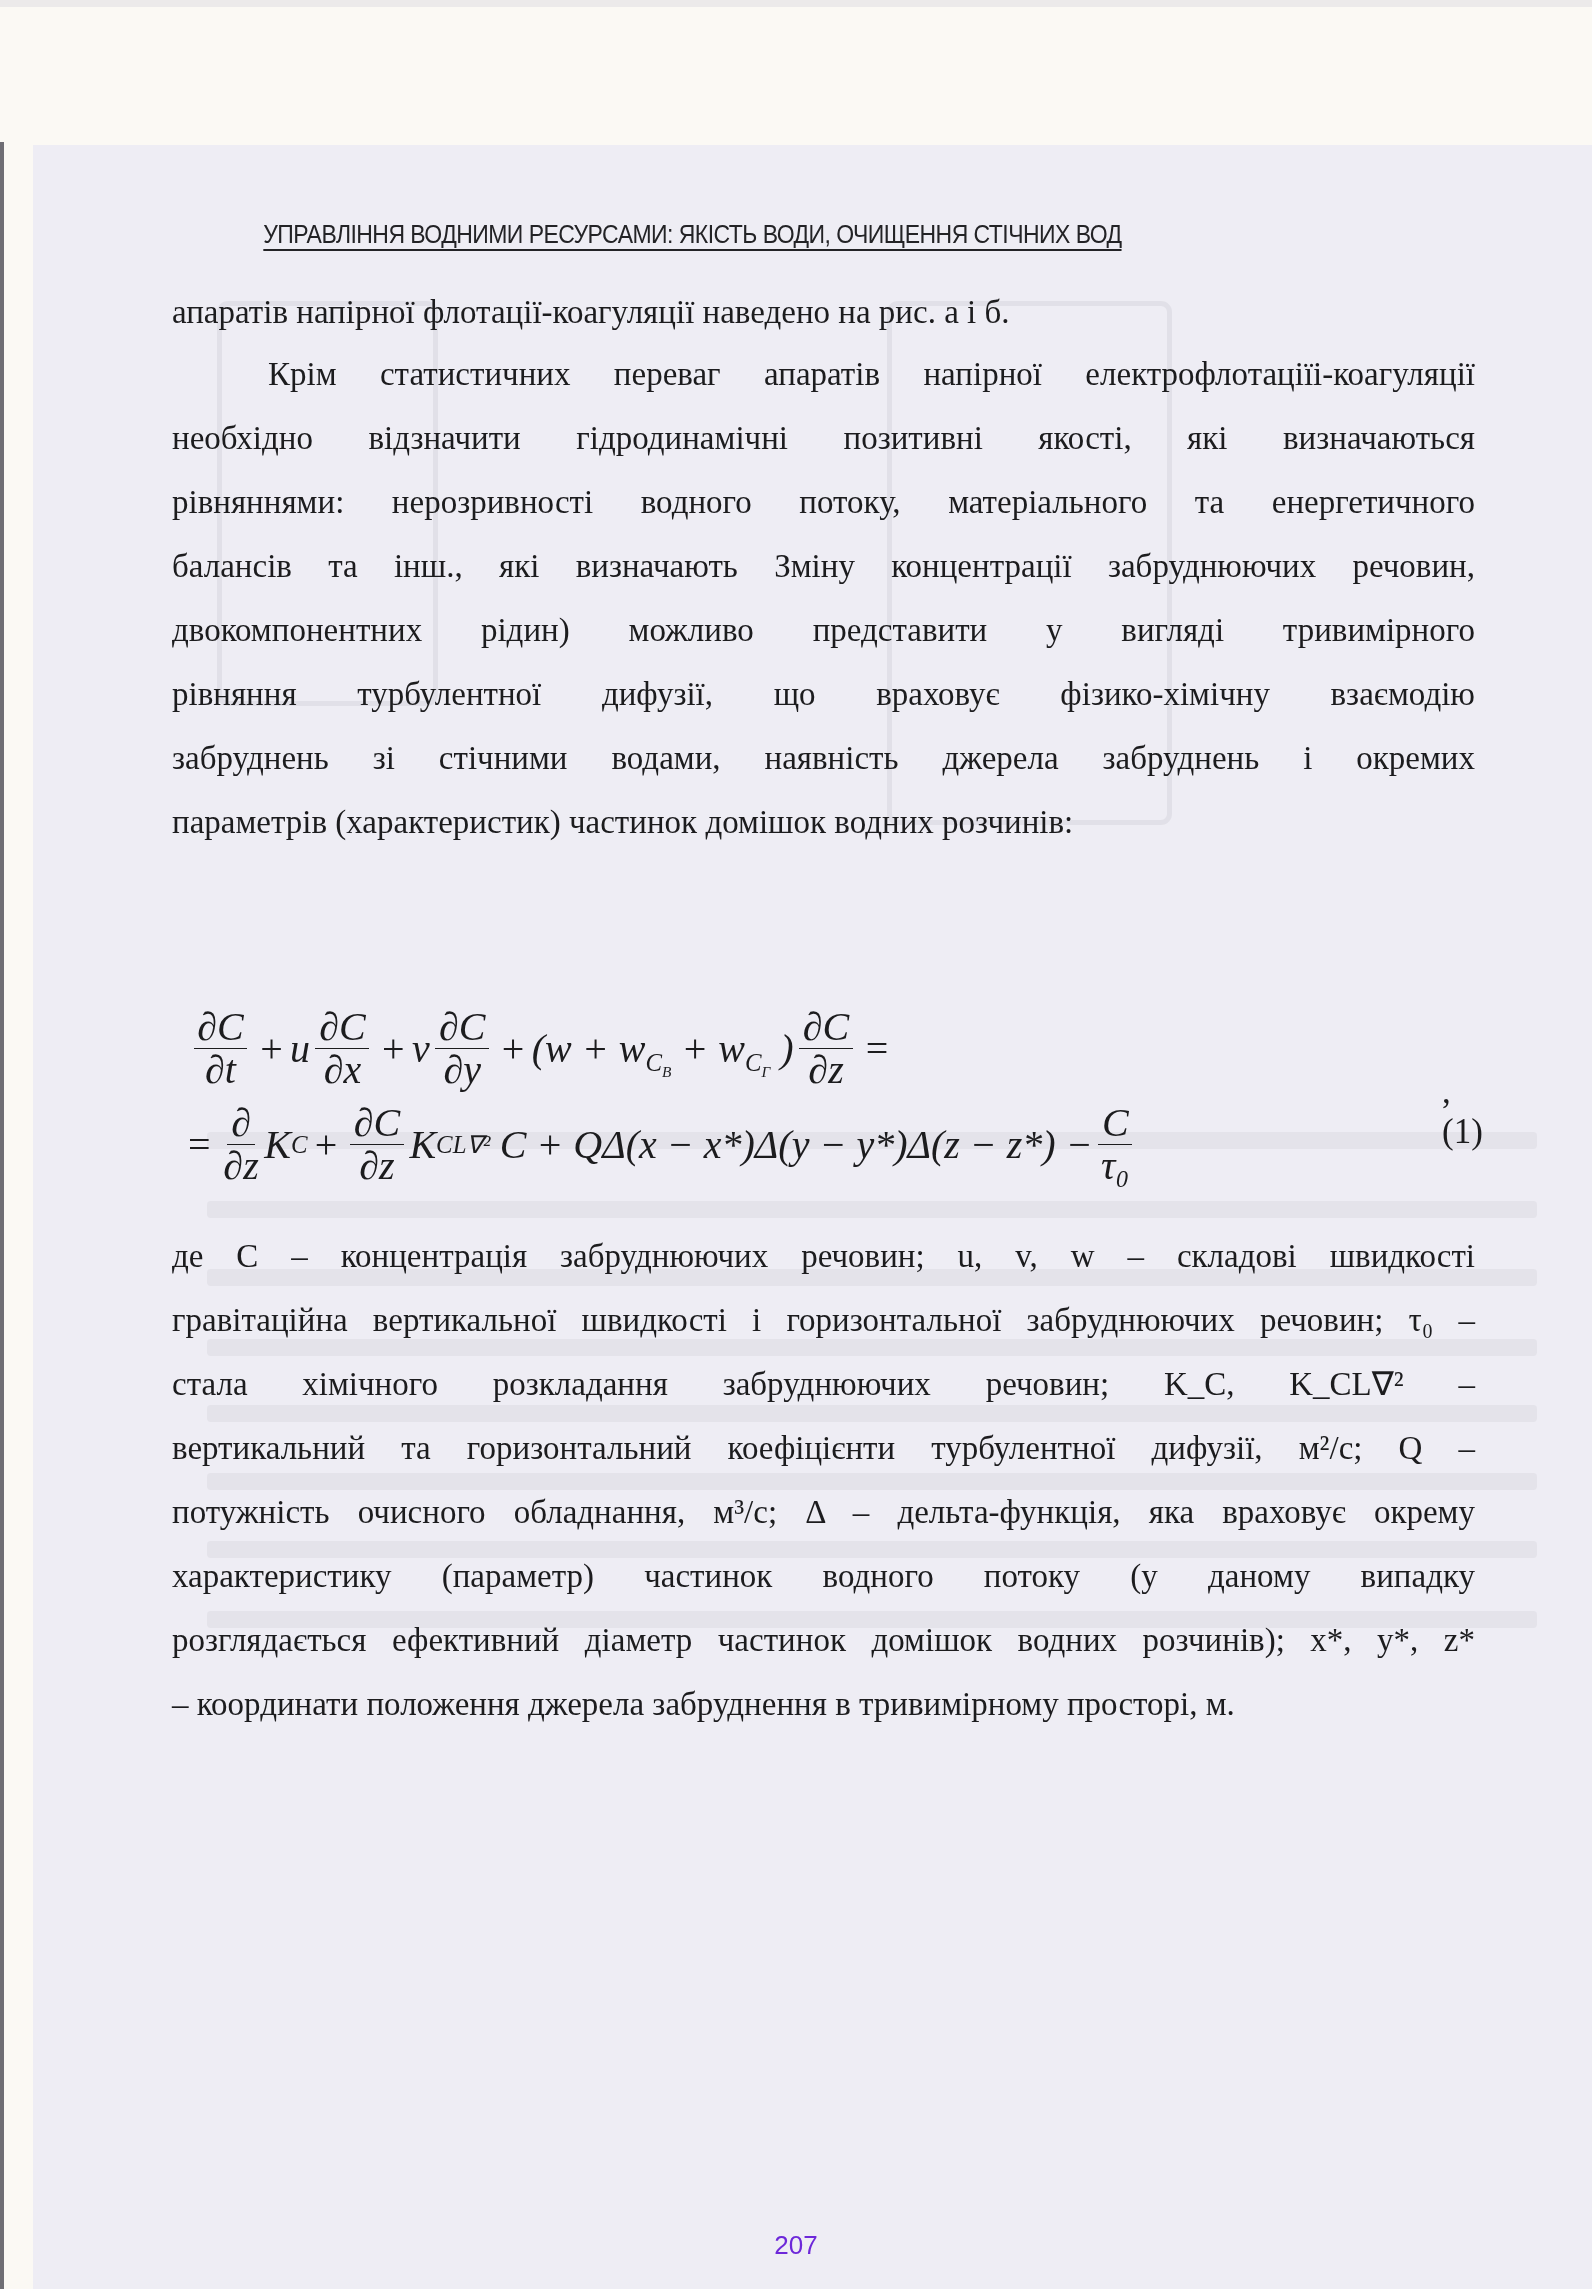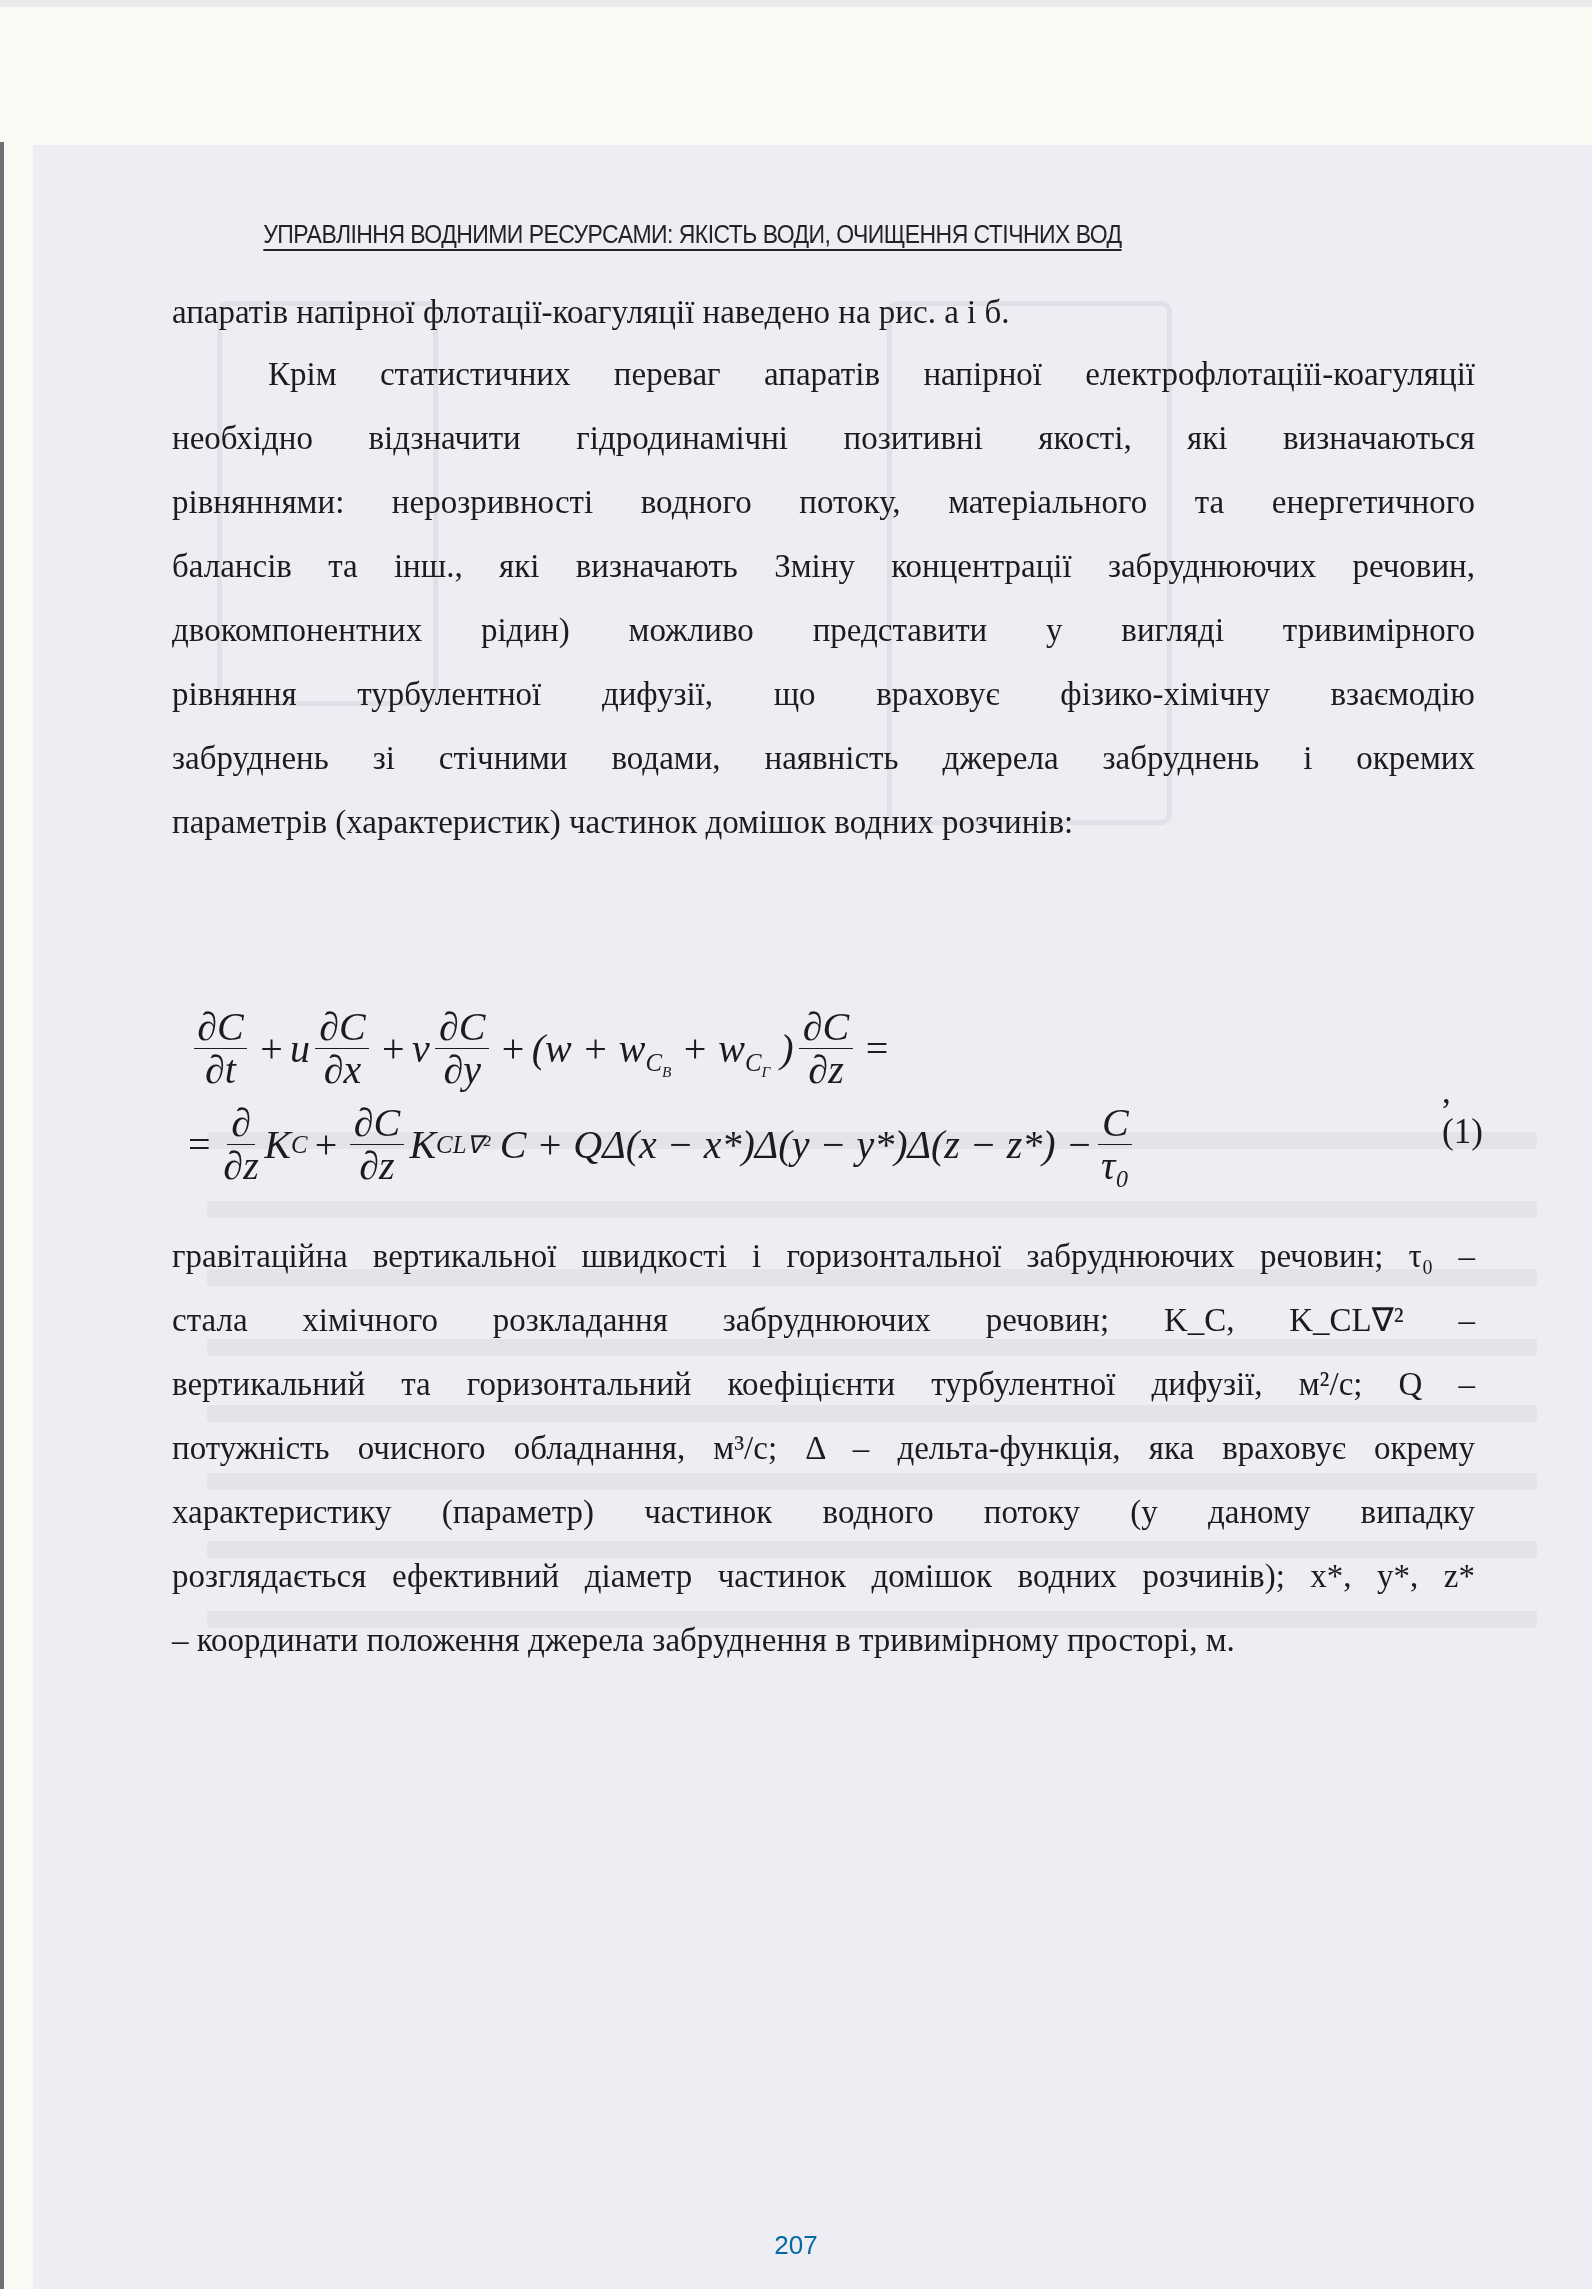--- a/index.html
+++ b/index.html
@@ -58,21 +58,21 @@
   .eq-row { position: absolute; left: 0; white-space: nowrap; display: flex; align-items: center; }
   .frac { display: inline-flex; flex-direction: column; align-items: center; margin: 0 5.5px; vertical-align: middle; }
   .frac .num { border-bottom: 1.8px solid #1c1c1e; padding: 0 3.7px; line-height: 42px; }
   .frac .den { line-height: 42px; }
   .op { font-style: normal; margin: 0 7.3px; }
   .eq-number {
     position: absolute; left: 1254px; top: 66px; font-style: normal; font-size: 35px;
   }
   .page-number {
     position: absolute; left: 0; width: 1592px; top: 2230px; text-align: center;
-    font-family: "Liberation Sans", sans-serif; font-size: 26px; color: #0369a1;
+    font-family: "Liberation Sans", sans-serif; font-size: 26px; color: #6d28d9;
   }
 </style>
 </head>
 <body>
 
 <div class="top-strip"></div>
 <div class="left-edge"></div>
 
 <div class="page">
 
@@ -155,20 +155,21 @@
     <span class="frac">
       <span class="num">C</span>
       <span class="den">τ₀</span>
     </span>
   </div>
 
   <span class="eq-number">, (1)</span>
 </div>
 
 <div class="body-text" style="top:1224px;">
+  <span class="line">де C – концентрація забруднюючих речовин; u, v, w – складові швидкості</span>
   <span class="line">гравітаційна вертикальної швидкості і горизонтальної забруднюючих речовин; τ₀ –</span>
   <span class="line">стала хімічного розкладання забруднюючих речовин; K_C, K_CL∇² –</span>
   <span class="line">вертикальний та горизонтальний коефіцієнти турбулентної дифузії, м²/с; Q –</span>
   <span class="line">потужність очисного обладнання, м³/с; Δ – дельта-функція, яка враховує окрему</span>
   <span class="line">характеристику (параметр) частинок водного потоку (у даному випадку</span>
   <span class="line">розглядається ефективний діаметр частинок домішок водних розчинів); x*, y*, z*</span>
   <span class="line last">– координати положення джерела забруднення в тривимірному просторі, м.</span>
 </div>
 
 <div class="page-number">207</div>

